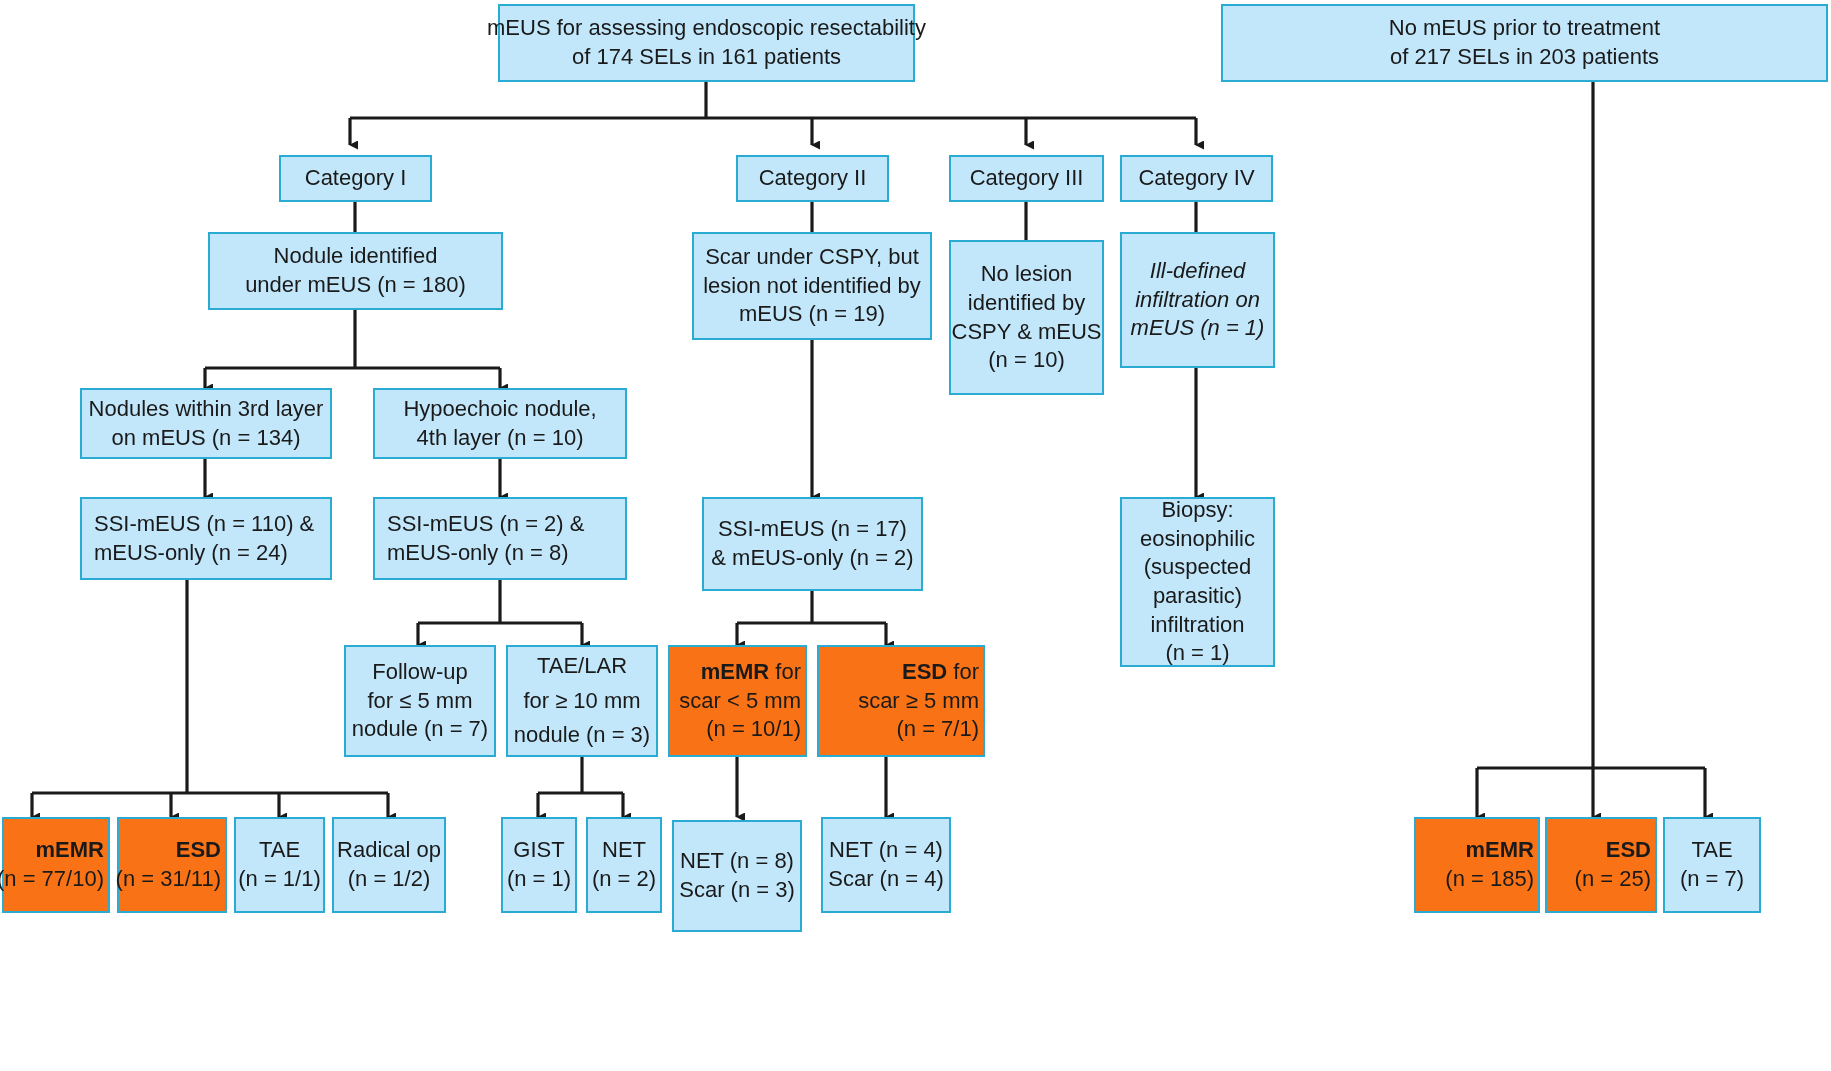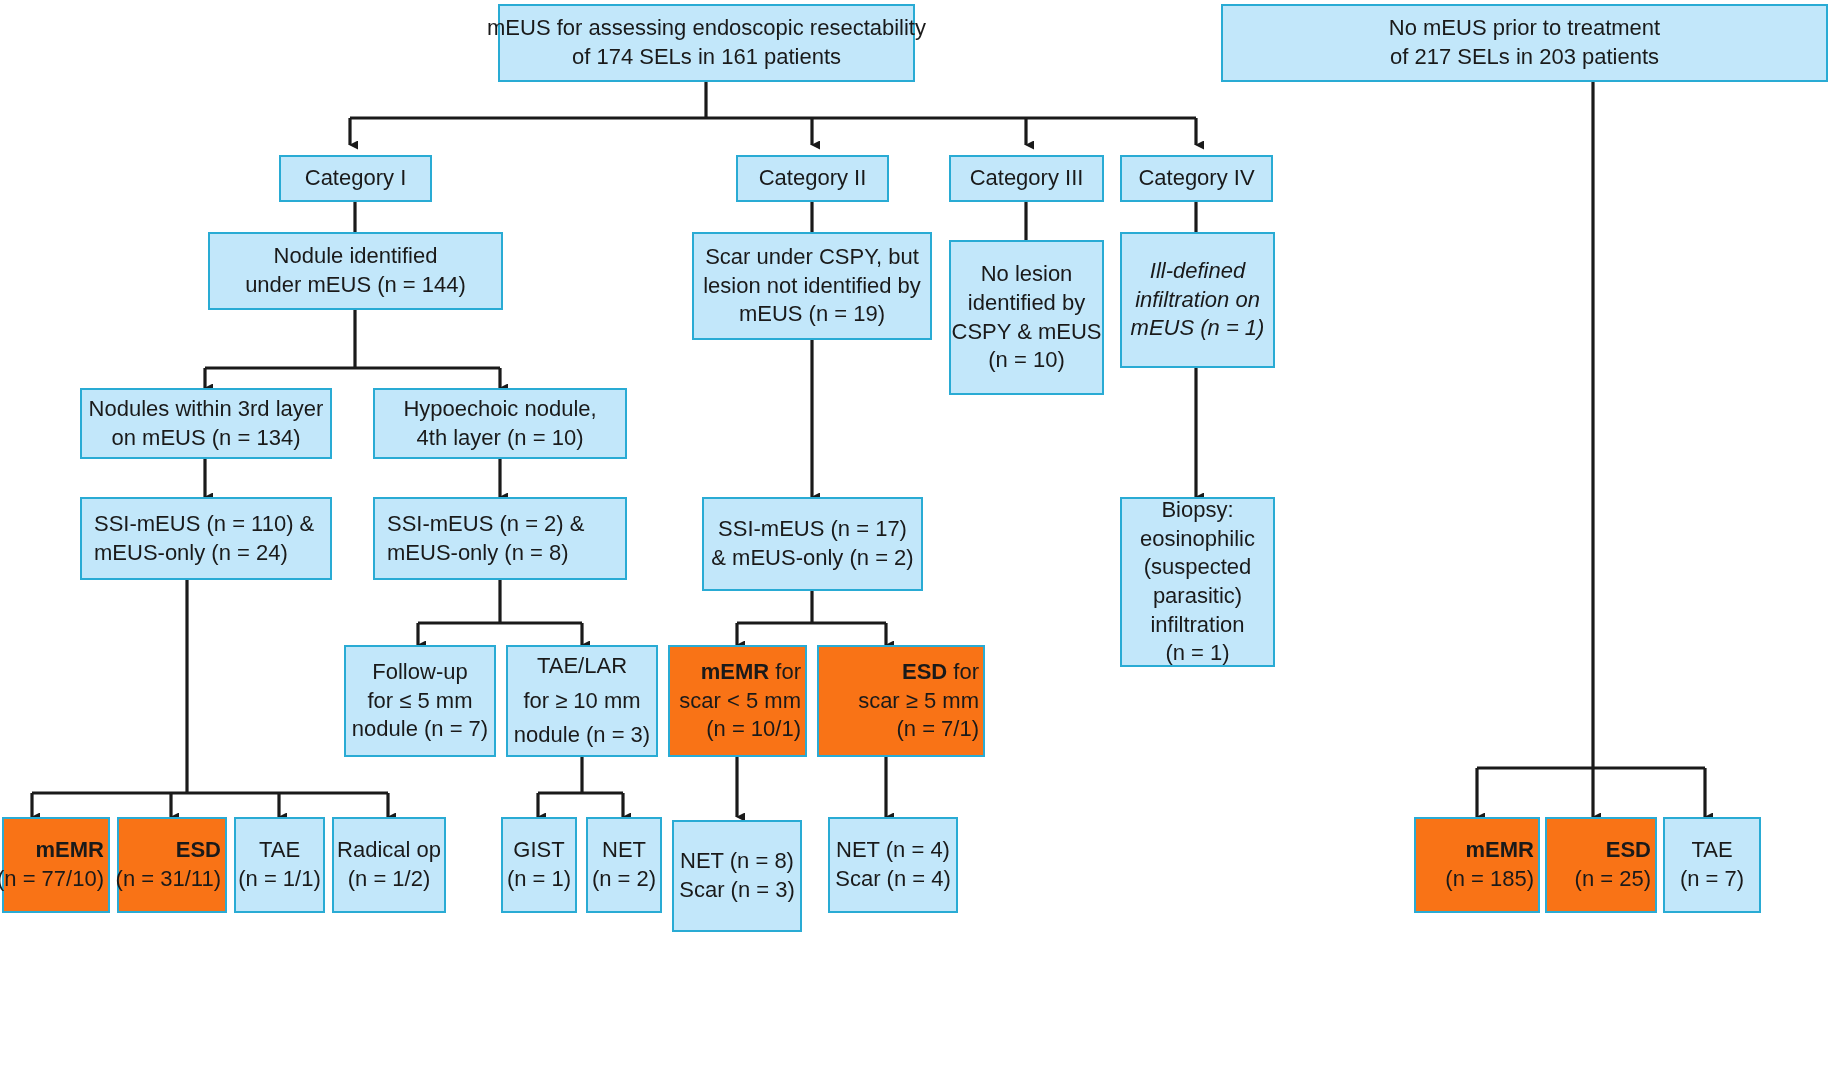--- a/index.html
+++ b/index.html
@@ -153,21 +153,21 @@
   <div class="node" style="left:949px; top:155px; width:155px; height:47px;">
     <span class="ln">Category III</span>
   </div>
 
   <div class="node" style="left:1120px; top:155px; width:153px; height:47px;">
     <span class="ln">Category IV</span>
   </div>
 
   <div class="node" style="left:208px; top:232px; width:295px; height:78px;">
     <span class="ln">Nodule identified</span>
-    <span class="ln">under mEUS (n = 144)</span>
+    <span class="ln">under mEUS (n = 180)</span>
   </div>
 
   <div class="node" style="left:692px; top:232px; width:240px; height:108px;">
     <span class="ln">Scar under CSPY, but</span>
     <span class="ln">lesion not identified by</span>
     <span class="ln">mEUS (n = 19)</span>
   </div>
 
   <div class="node" style="left:949px; top:240px; width:155px; height:155px;">
     <span class="ln">No lesion</span>
@@ -272,21 +272,21 @@
   <div class="node" style="left:586px; top:817px; width:76px; height:96px;">
     <span class="ln">NET</span>
     <span class="ln">(n = 2)</span>
   </div>
 
   <div class="node" style="left:672px; top:820px; width:130px; height:112px;">
     <span class="ln">NET (n = 8)</span>
     <span class="ln">Scar (n = 3)</span>
   </div>
 
-  <div class="node" style="left:821px; top:817px; width:130px; height:96px;margin-left:7px;">
+  <div class="node" style="left:821px; top:817px; width:130px; height:96px;">
     <span class="ln">NET (n = 4)</span>
     <span class="ln">Scar (n = 4)</span>
   </div>
 
   <div class="node beige" style="left:1414px; top:817px; width:126px; height:96px;">
     <span class="ln b">mEMR</span>
     <span class="ln">(n = 185)</span>
   </div>
 
   <div class="node beige" style="left:1545px; top:817px; width:112px; height:96px;">

